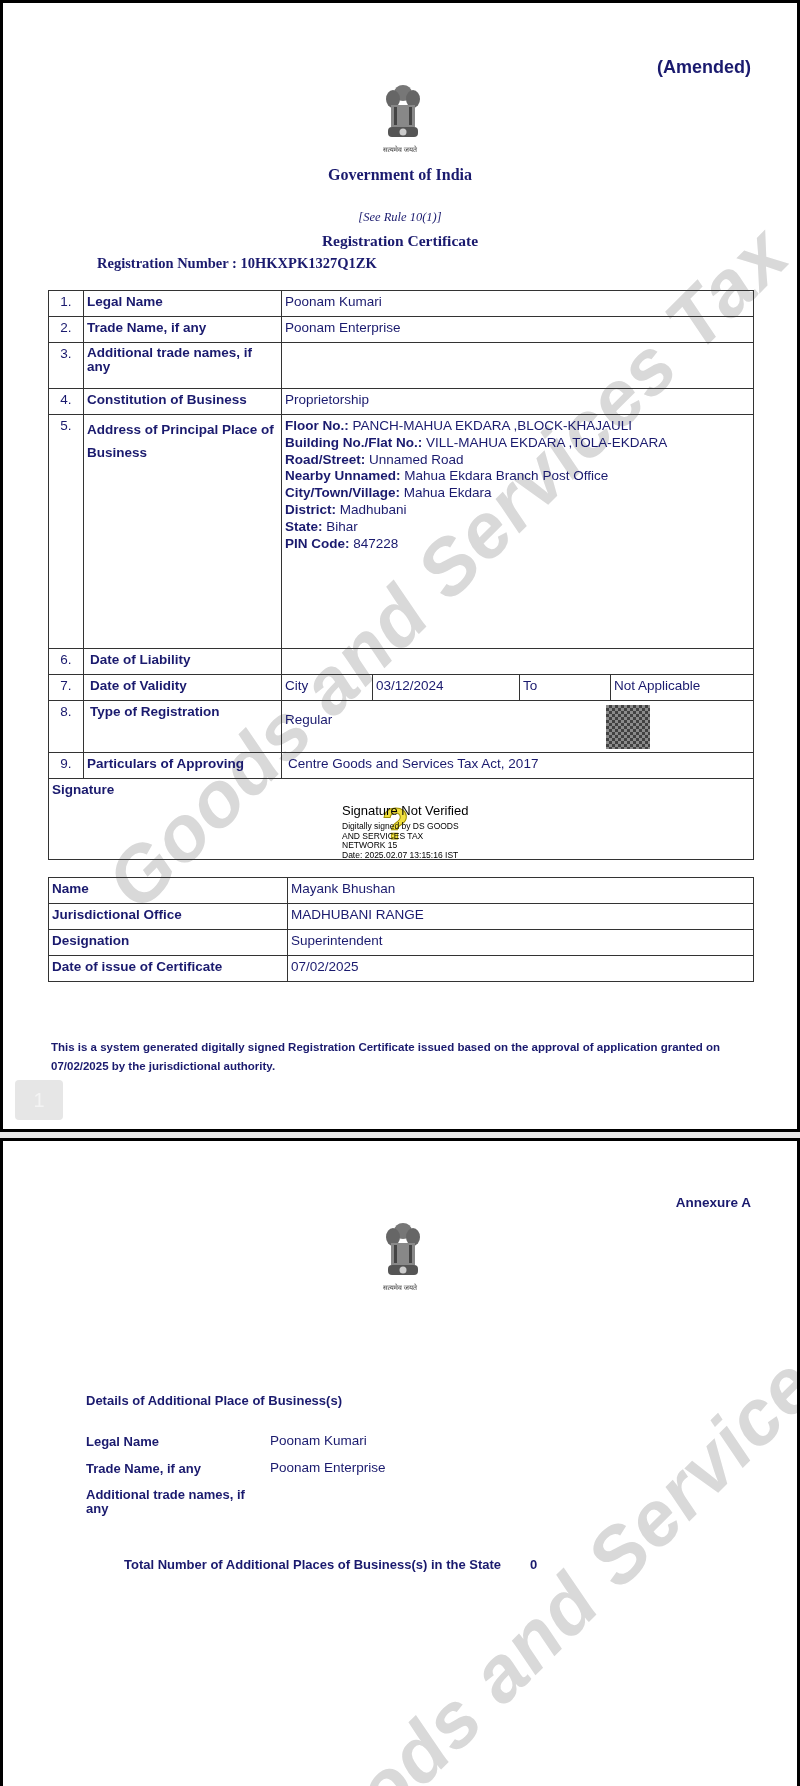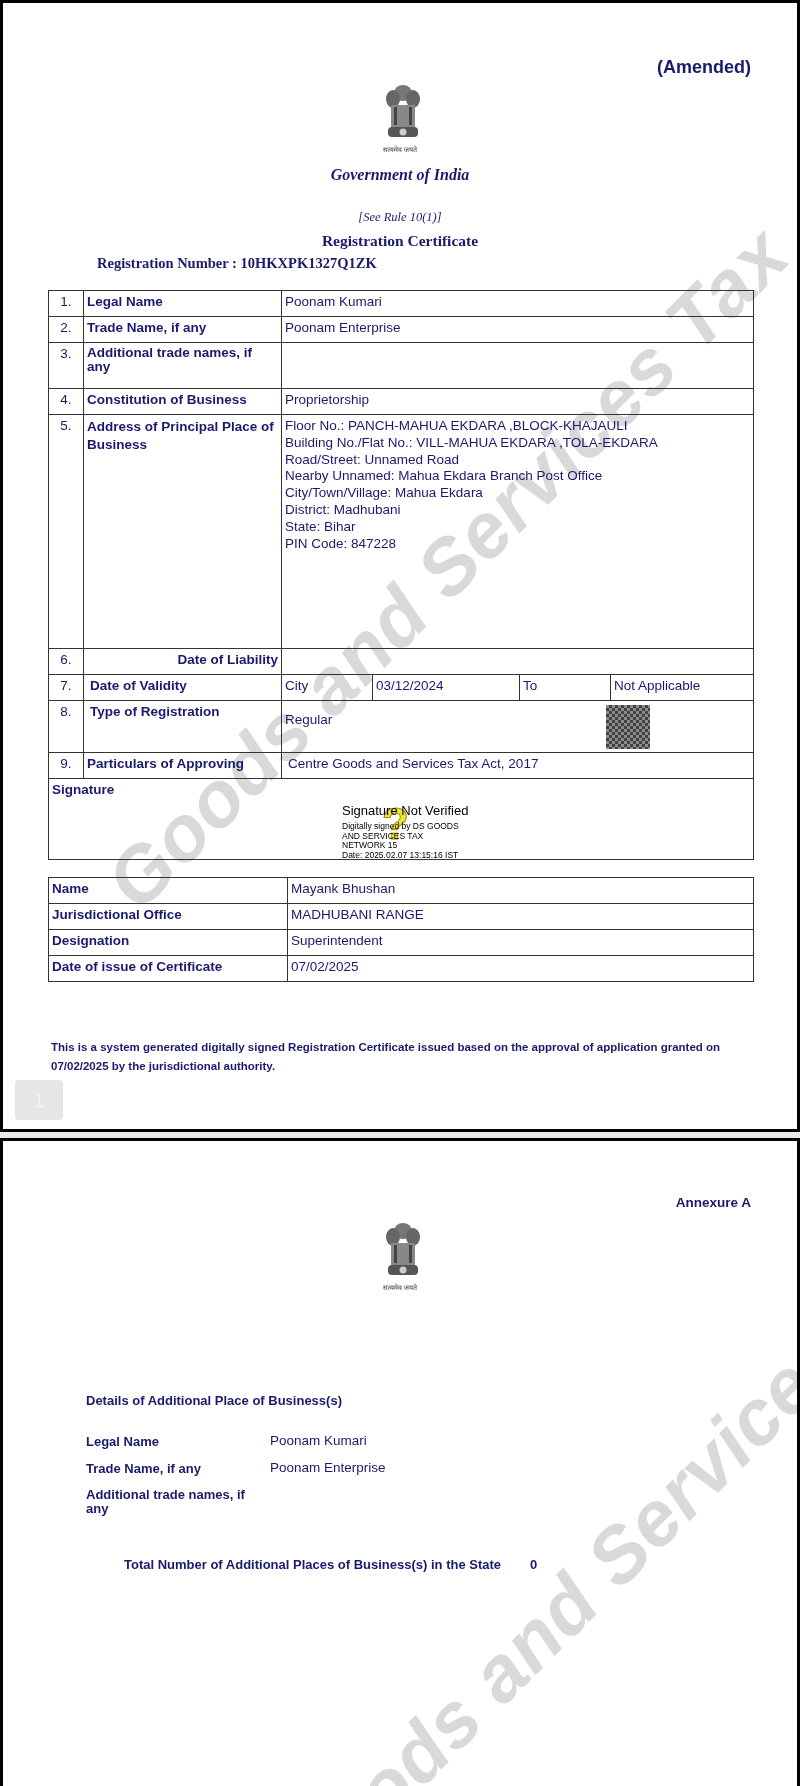--- a/index.html
+++ b/index.html
@@ -9,21 +9,21 @@
   #page2 { top:1138px; height:660px; border-bottom:none; }
   .watermark { position:absolute; font-family:"Liberation Sans", sans-serif; font-weight:bold; font-style:italic; color:#d9d9d9; font-size:78px; white-space:nowrap; transform:rotate(-45deg); transform-origin:left top; pointer-events:none; z-index:0; letter-spacing:1px; }
   .abs { position:absolute; }
   .serif { font-family:"Liberation Serif", serif; font-weight:bold; color:#1a1a6e; }
   .center { text-align:center; width:100%; left:0; }
   .emblem { position:absolute; left:375px; width:50px; height:80px; }
   table.cert { position:absolute; left:45px; top:287px; width:706px; border-collapse:collapse; font-size:13.5px; z-index:1; }
   table.cert td { border:1px solid #333; padding:3px 3px; vertical-align:top; color:#1a1a6e; background:transparent; }
   td.num { width:28px; text-align:center; }
   td.lbl { width:188px; font-weight:bold; padding-left:3px; }
-  b { font-weight:normal;margin-top:28px; }
+  b { font-weight:bold;margin-top:28px; }
   .qr { width:44px; height:44px; background:
       repeating-linear-gradient(90deg,#222 0 3px,#fff 3px 5px,#444 5px 7px,#fff 7px 9px),
       #333; opacity:0.85; float:right; margin-right:100px; margin-top:1px;
       background-image:
        linear-gradient(45deg,#222 25%,transparent 25%,transparent 75%,#222 75%),
        linear-gradient(45deg,#222 25%,transparent 25%,transparent 75%,#222 75%);
       background-size:6px 6px; background-position:0 0,3px 3px; background-color:#777; }
   .sigblock { position:relative; height:80px; }
   .sig-title { position:absolute; left:293px; top:24px; font-size:13px; color:#000; }
   .sig-detail { position:absolute; left:293px; top:43px; font-size:8.5px; line-height:9.5px; color:#000; }
@@ -46,21 +46,21 @@
     <ellipse cx="15" cy="20" rx="7" ry="9" fill="#666"></ellipse>
     <ellipse cx="35" cy="20" rx="7" ry="9" fill="#666"></ellipse>
     <rect x="13" y="26" width="24" height="22" fill="#888"></rect>
     <rect x="16" y="28" width="3" height="18" fill="#444"></rect>
     <rect x="31" y="28" width="3" height="18" fill="#444"></rect>
     <rect x="10" y="48" width="30" height="10" rx="4" fill="#555"></rect>
     <circle cx="25" cy="53" r="3.5" fill="#ccc"></circle>
   </svg>
   <div class="abs center" style="top:142px; font-size:7px; color:#333;">सत्यमेव जयते</div>
 
-  <div class="abs center serif" style="top:163px; font-size:16px;font-style:italic;">Government of India</div>
+  <div class="abs center serif" style="top:163px; font-size:16px;">Government of India</div>
   <div class="abs center" style="top:207px; font-size:12.5px; font-style:italic; font-family:'Liberation Serif', serif;">[See Rule 10(1)]</div>
   <div class="abs center serif" style="top:229px; font-size:15.5px;">Registration Certificate</div>
   <div class="abs serif" style="left:94px; top:252px; font-size:14.5px;">
     <span>Registration Number :</span>
     <span>10HKXPK1327Q1ZK</span>
   </div>
 
   <table class="cert">
     <tbody>
         <tr style="height:26px;">
@@ -78,35 +78,35 @@
       <td class="lbl" style="line-height:14px;">Additional trade names, if any</td>
       <td colspan="4"></td>
     </tr>
     <tr style="height:26px;">
       <td class="num">4.</td>
       <td class="lbl">Constitution of Business</td>
       <td colspan="4">Proprietorship</td>
     </tr>
     <tr style="height:234px;">
       <td class="num">5.</td>
-      <td class="lbl" style="line-height:18px;">Address of Principal Place of Business</td>
+      <td class="lbl" style="line-height:23px;">Address of Principal Place of Business</td>
       <td colspan="4" style="line-height:16.8px;">
         <div><b>Floor No.:</b> <span>PANCH-MAHUA EKDARA ,BLOCK-KHAJAULI</span></div>
         <div><b>Building No./Flat No.:</b> <span>VILL-MAHUA EKDARA ,TOLA-EKDARA</span></div>
         <div><b>Road/Street:</b> <span>Unnamed Road</span></div>
         <div><b>Nearby Unnamed:</b> <span>Mahua Ekdara Branch Post Office</span></div>
         <div><b>City/Town/Village:</b> <span>Mahua Ekdara</span></div>
         <div><b>District:</b> <span>Madhubani</span></div>
         <div><b>State:</b> <span>Bihar</span></div>
         <div><b>PIN Code:</b> <span>847228</span></div>
       </td>
     </tr>
     <tr style="height:26px;">
       <td class="num">6.</td>
-      <td class="lbl" style="padding-left:6px;text-align:right;">Date of Liability</td>
+      <td class="lbl" style="padding-left:6px;">Date of Liability</td>
       <td colspan="4"></td>
     </tr>
     <tr style="height:26px;">
       <td class="num">7.</td>
       <td class="lbl" style="padding-left:6px;">Date of Validity</td>
       <td style="width:84px;">City</td>
       <td style="width:140px;">03/12/2024</td>
       <td style="width:84px;">To</td>
       <td>Not Applicable</td>
     </tr>

